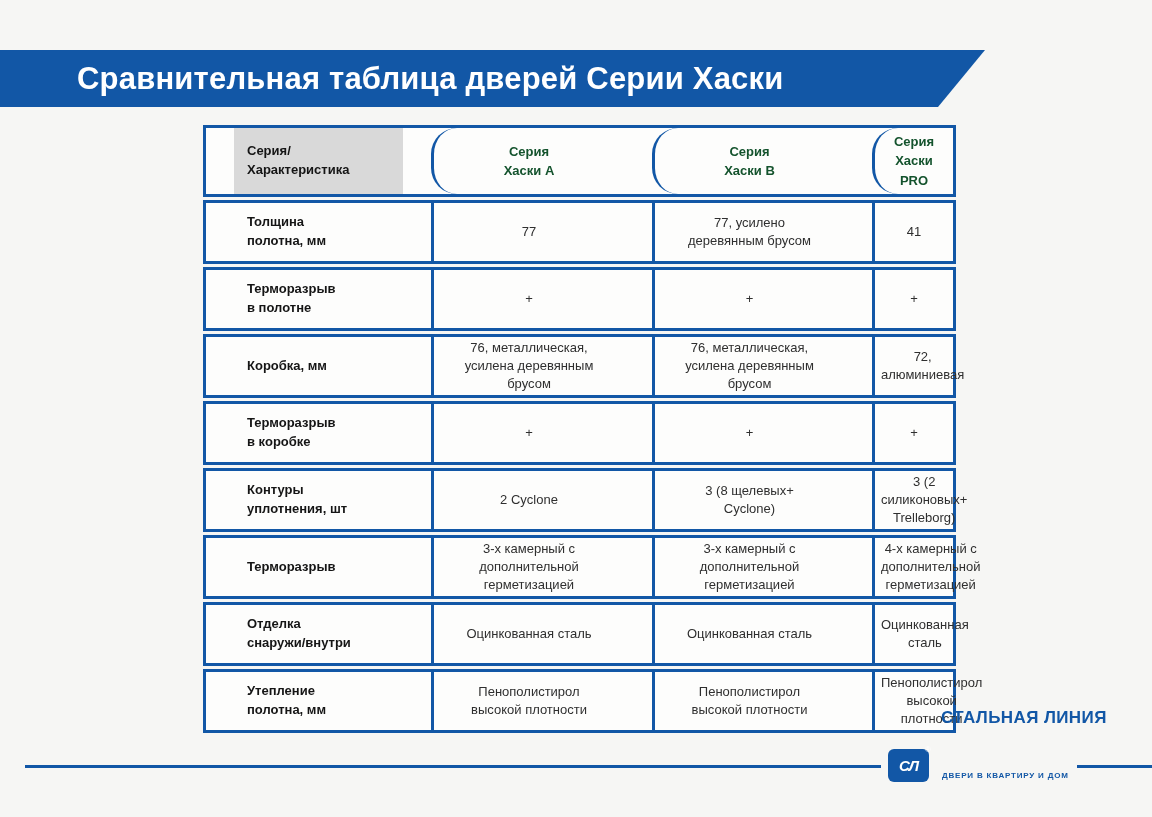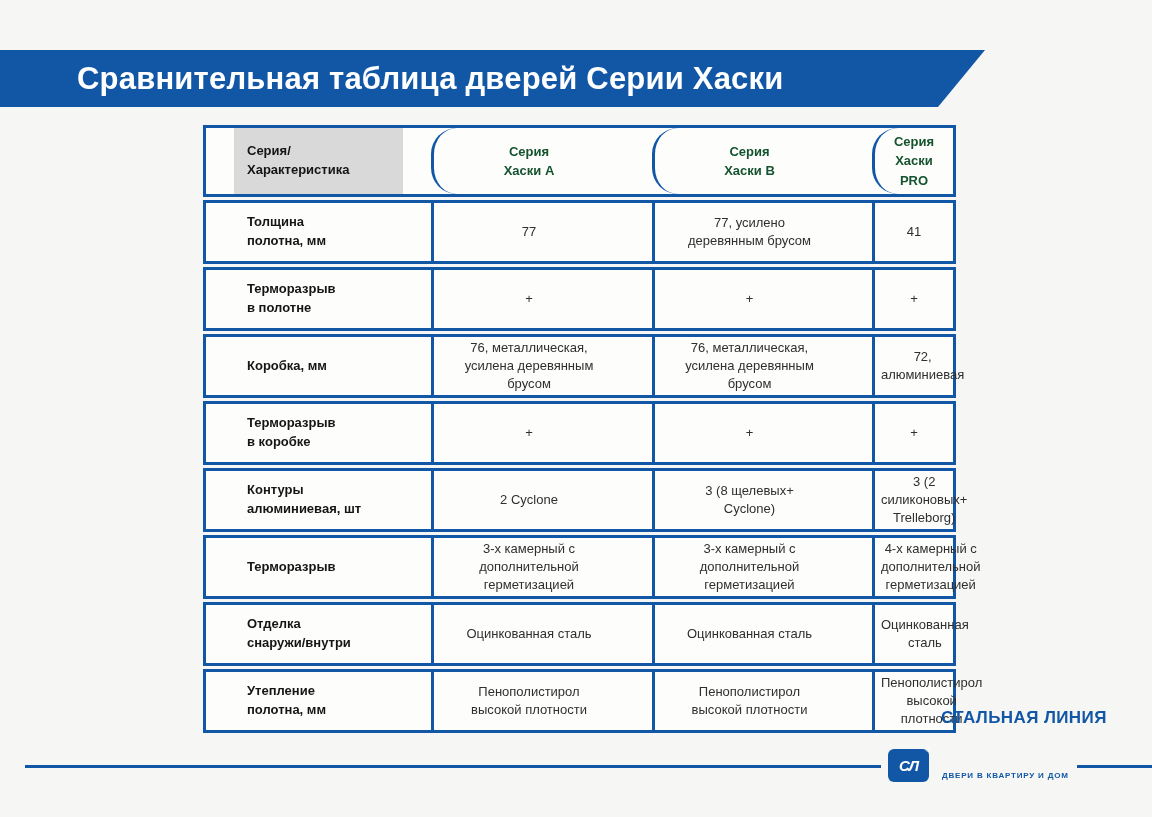--- a/index.html
+++ b/index.html
@@ -133,21 +133,21 @@
   <div class="trow">
     <div class="cell label">Терморазрыв
 в коробке</div>
     <div class="cell col2 sep">+</div>
     <div class="cell col3 sep">+</div>
     <div class="cell col4 sep">+</div>
   </div>
 
   <div class="trow">
     <div class="cell label">Контуры
-алюминиевая, шт</div>
+уплотнения, шт</div>
     <div class="cell col2 sep">2 Cyclone</div>
     <div class="cell col3 sep">3 (8 щелевых+
 Cyclone)</div>
     <div class="cell col4 sep">3 (2 силиконовых+
 Trelleborg)</div>
   </div>
 
   <div class="trow">
     <div class="cell label">Терморазрыв</div>
     <div class="cell col2 sep">3-х камерный с

